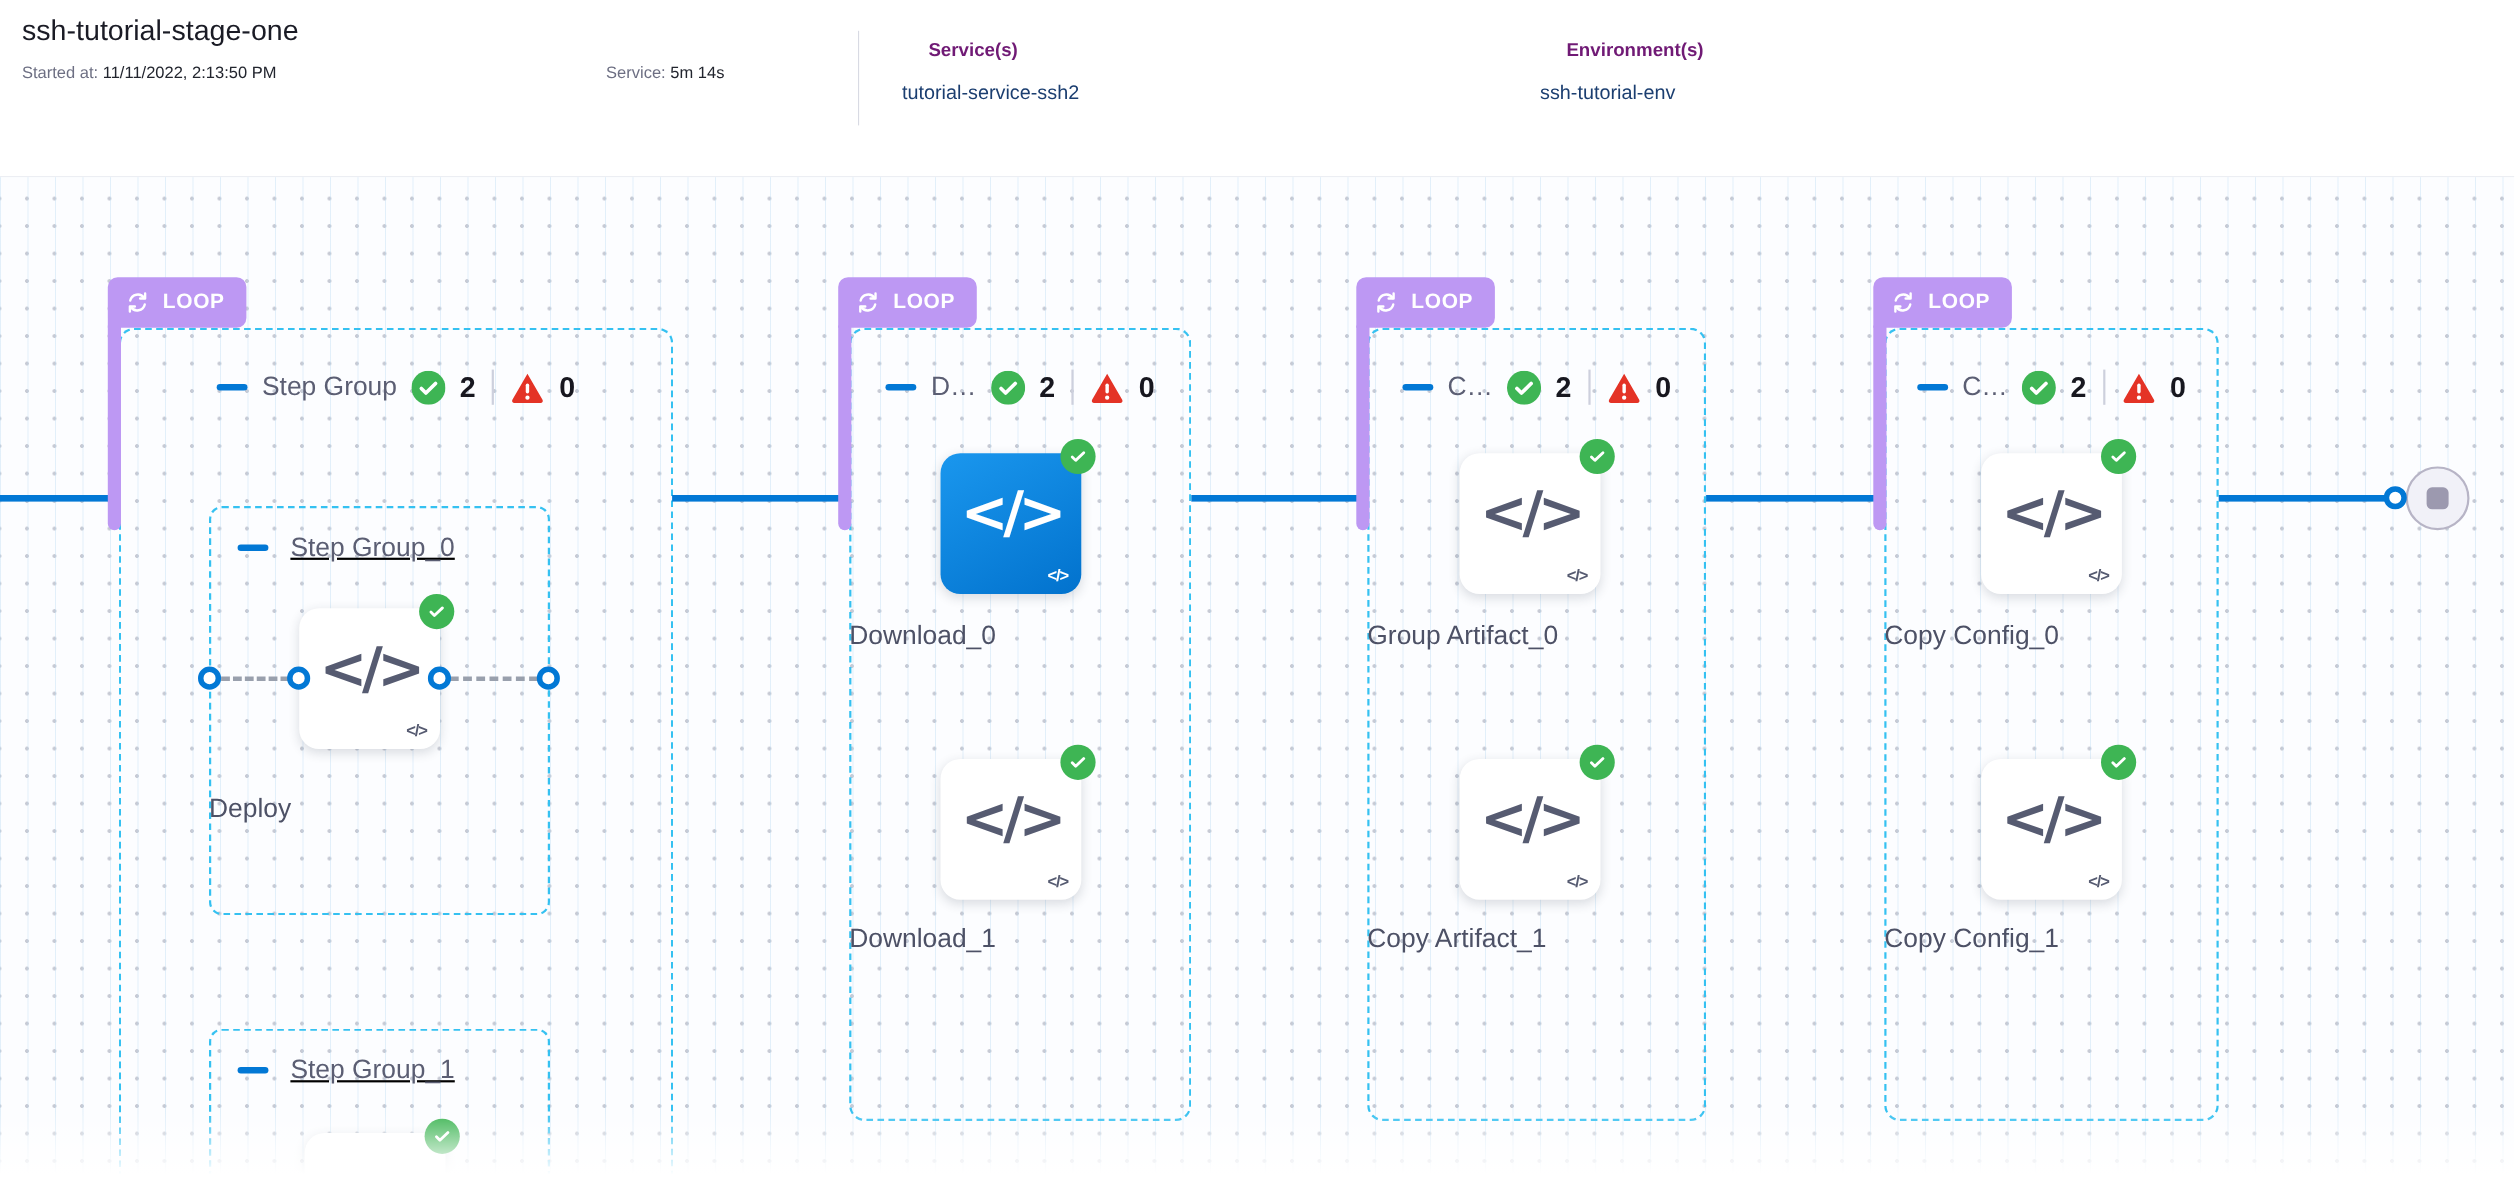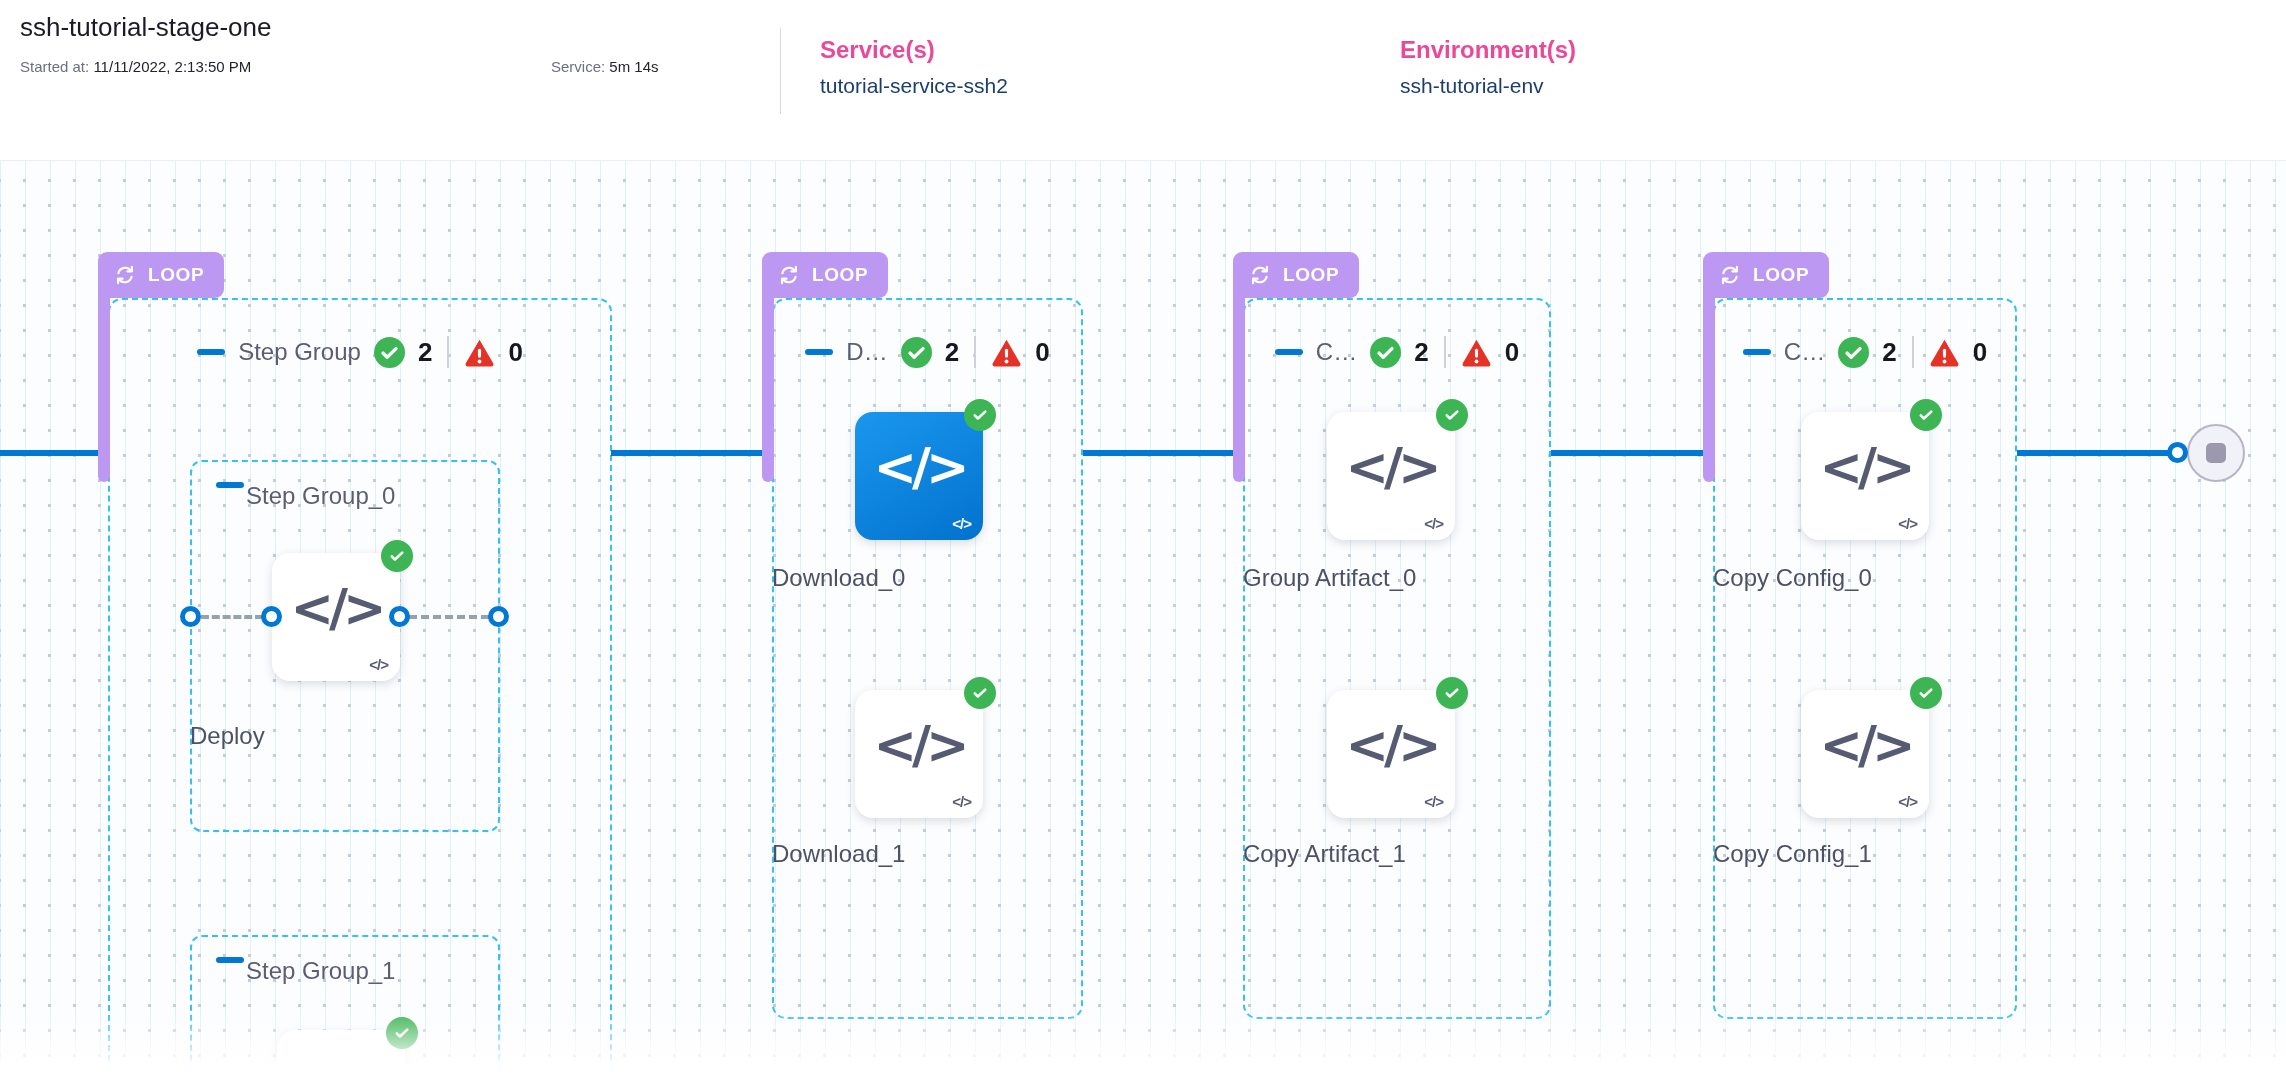--- a/index.html
+++ b/index.html
@@ -5,22 +5,22 @@
   html,body{margin:0;padding:0;background:#fff;font-family:"Liberation Sans",sans-serif;}
   .page{position:relative;width:2286px;height:1082px;overflow:hidden;background:#fff;}
   .abs{position:absolute;}
 
   
   .hdr{position:absolute;top:0;left:0;width:2286px;height:160px;background:#fff;border-bottom:1px solid #eceef3;z-index:5;}
   .hdr-title{left:20px;top:12px;font-size:26px;font-weight:normal;color:#1a1b25;}
   .meta{font-size:15px;color:#22252e;}
   .meta .lbl{color:#6d6f83;}
   .vdivider{left:780px;top:28px;width:1px;height:86px;background:#d8dae3;}
-  .sect-lbl{font-size:24px;font-weight:bold;color:#ec4899;}
-  .sect-link{font-size:21px;color:#1b3e70;cursor:pointer;}
+  .sect-lbl{font-size:17px;font-weight:bold;color:#701a75;margin-left:24px;}
+  .sect-link{font-size:18px;color:#1b3e70;cursor:pointer;}
 
   
   .canvas{position:absolute;top:160px;left:0;width:2286px;height:922px;overflow:hidden;
     background-color:#fcfdff;
     background-image:
       linear-gradient(90deg, rgba(183,217,242,0.38) 0 1px, transparent 1px),
       radial-gradient(circle, #c7cad4 1.5px, transparent 2px);
     background-size:25px 25px,25px 25px;
     background-position:0 0,12px 8px;}
   .fade{left:0;right:0;bottom:0;height:72px;background:linear-gradient(180deg,rgba(255,255,255,0),#ffffff 80%);z-index:9;pointer-events:none;}
@@ -28,21 +28,21 @@
   .blue-seg{height:6px;background:#0278d5;z-index:2;}
 
   .loop-badge{height:46px;background:#bd98f3;border-radius:9px 9px 9px 0;color:#fff;
     display:flex;align-items:center;gap:10px;padding:0 20px 0 14px;font-size:19px;font-weight:bold;letter-spacing:.6px;z-index:3;}
   .loop-strip{width:12px;background:#bd98f3;border-radius:0 0 7px 7px;z-index:3;}
 
   .group-box{border:2px dashed #35c1f1;border-radius:14px;box-sizing:border-box;z-index:1;}
   .inner-box{border:2px dashed #35c1f1;border-radius:12px;box-sizing:border-box;}
 
   .group-head{display:flex;align-items:center;justify-content:center;gap:13px;height:40px;z-index:4;}
-  .sub-head{display:flex;gap:2px;height:32px;z-index:4;}
+  .sub-head{display:flex;align-items:center;gap:20px;height:32px;z-index:4;text-decoration:underline;}
   .dash{width:28px;height:6px;border-radius:3px;background:#0278d5;flex:0 0 auto;}
   .ghl{font-size:24px;color:#5b5e73;white-space:nowrap;}
   .cnt{font-size:26px;font-weight:bold;color:#17171f;}
   .vdiv{width:2px;height:32px;background:#cdd0dd;margin:0 2px;}
   .status-ic{width:31px;height:31px;display:inline-flex;}
 
   .step-node{width:128px;height:128px;background:#ffffff;border-radius:18px;
     box-shadow:0 3px 10px rgba(40,50,70,0.16);z-index:3;}
   .step-node.selected{background:linear-gradient(150deg,#1a97ee,#0272cd);}
   .code-icon{position:absolute;left:0;top:0;right:0;bottom:18px;display:flex;align-items:center;justify-content:center;

